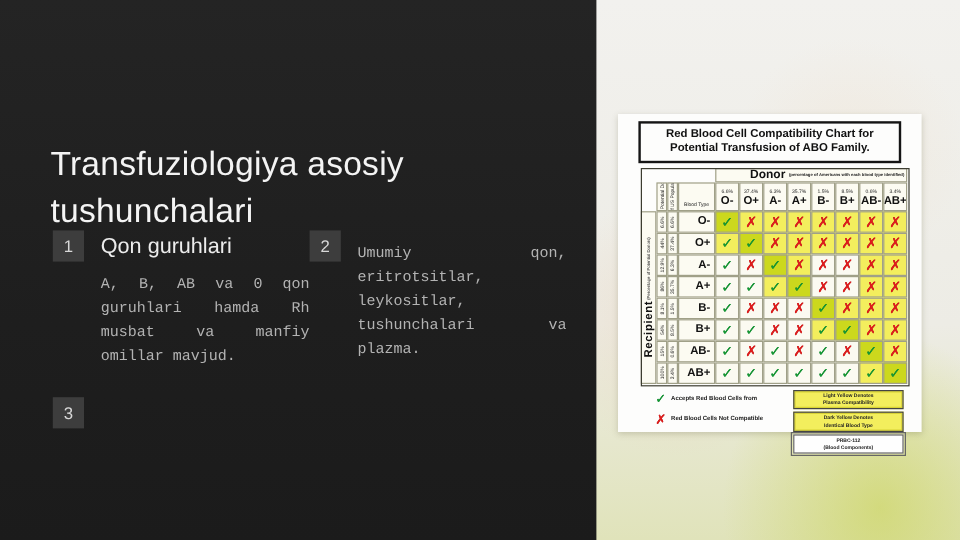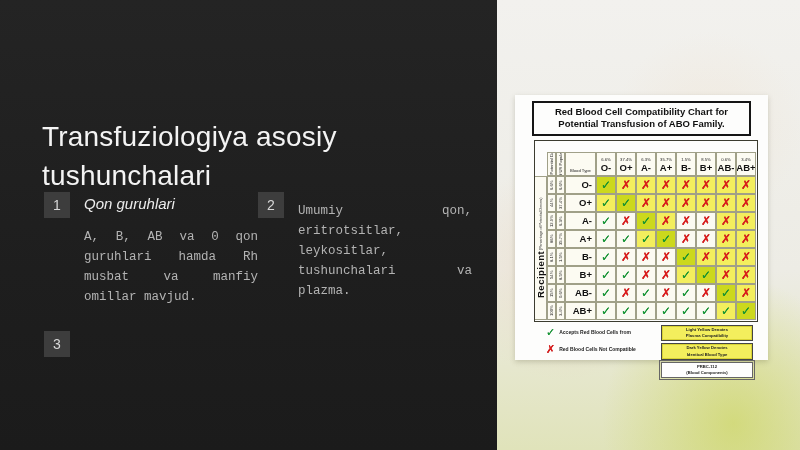--- a/index.html
+++ b/index.html
@@ -10,21 +10,21 @@
   .left-panel{position:absolute;left:0;top:0;width:497px;height:450px;
     background:linear-gradient(180deg,#242424 0%,#1e1e1e 60%,#1b1b1b 100%);}
   .slide-title{position:absolute;left:42px;top:82px;width:390px;
     font-size:28px;line-height:1.38;font-weight:400;color:#f4f4f4;letter-spacing:.2px;margin-top:36px;}
   .key-points{position:absolute;left:44px;top:192px;width:428px;
     display:grid;grid-template-columns:214px 1fr;row-gap:24px;}
   .kp-item{display:grid;grid-template-columns:26px 1fr;column-gap:14px;}
   .kp-item.full{grid-column:1 / 3;}
   .kp-num{width:26px;height:26px;background:#3d3d3d;color:#d8d8d8;
     font-size:14px;display:flex;align-items:center;justify-content:center;}
-  .kp-label{font-size:15px;color:#ececec;padding-top:3px;font-style:italic;}
+  .kp-label{font-size:18px;color:#ececec;padding-top:3px;}
   .kp-desc{grid-column:2;margin-top:9px;font-size:12.5px;line-height:1.6;
     color:#b3b3b3;text-align:justify;font-family:Liberation Mono, monospace;}
 
   
   .right-panel{position:absolute;left:497px;top:0;width:303px;height:450px;
     background:
       radial-gradient(60% 45% at 78% 94%, rgba(198,209,70,.55), rgba(198,209,70,0) 72%),
       radial-gradient(50% 35% at 22% 60%, rgba(233,205,175,.40), rgba(233,205,175,0) 70%),
       radial-gradient(45% 30% at 70% 28%, rgba(240,224,203,.35), rgba(240,224,203,0) 70%),
       linear-gradient(180deg,#f2f1ee 0%,#edece5 60%,#e0e3ba 100%);}
@@ -90,20 +90,21 @@
         <div class="kp-item full">
           <div class="kp-num">3</div>
         </div>
       </div>
   </div>
 
   <div class="right-panel">
     <div class="chart-paper">
       <div class="chart-title">Red Blood Cell Compatibility Chart for Potential Transfusion of ABO Family.</div>
       <div class="rbc-grid">
+          <div class="cell donor-head" style="left: 62px; top: 0px; width: 160px; height: 12px;">Donor<span class="donor-note">(percentage of Americans with each blood type identified)</span></div>
           <div class="cell pct-cell vtext" style="left: 13px; top: 12px; width: 9px; height: 24px;">% of Potential Donors</div>
           <div class="cell pct-cell vtext" style="left: 22px; top: 12px; width: 9px; height: 24px;">% of US Population</div>
           <div class="cell" style="left: 31px; top: 12px; width: 31px; height: 24px; flex-direction: column; justify-content: flex-end;">
             <div style="font-size: 4.2px; color: rgb(34, 34, 34); margin-bottom: 2px; text-align: center;">Blood Type</div>
           </div>
           <div class="cell colhead" style="left: 62px; top: 12px; width: 20px; height: 24px;">
             <div class="colpct">6.6%</div>
             <div class="coltype">O-</div>
           </div>
           <div class="cell colhead" style="left: 82px; top: 12px; width: 20px; height: 24px;">

